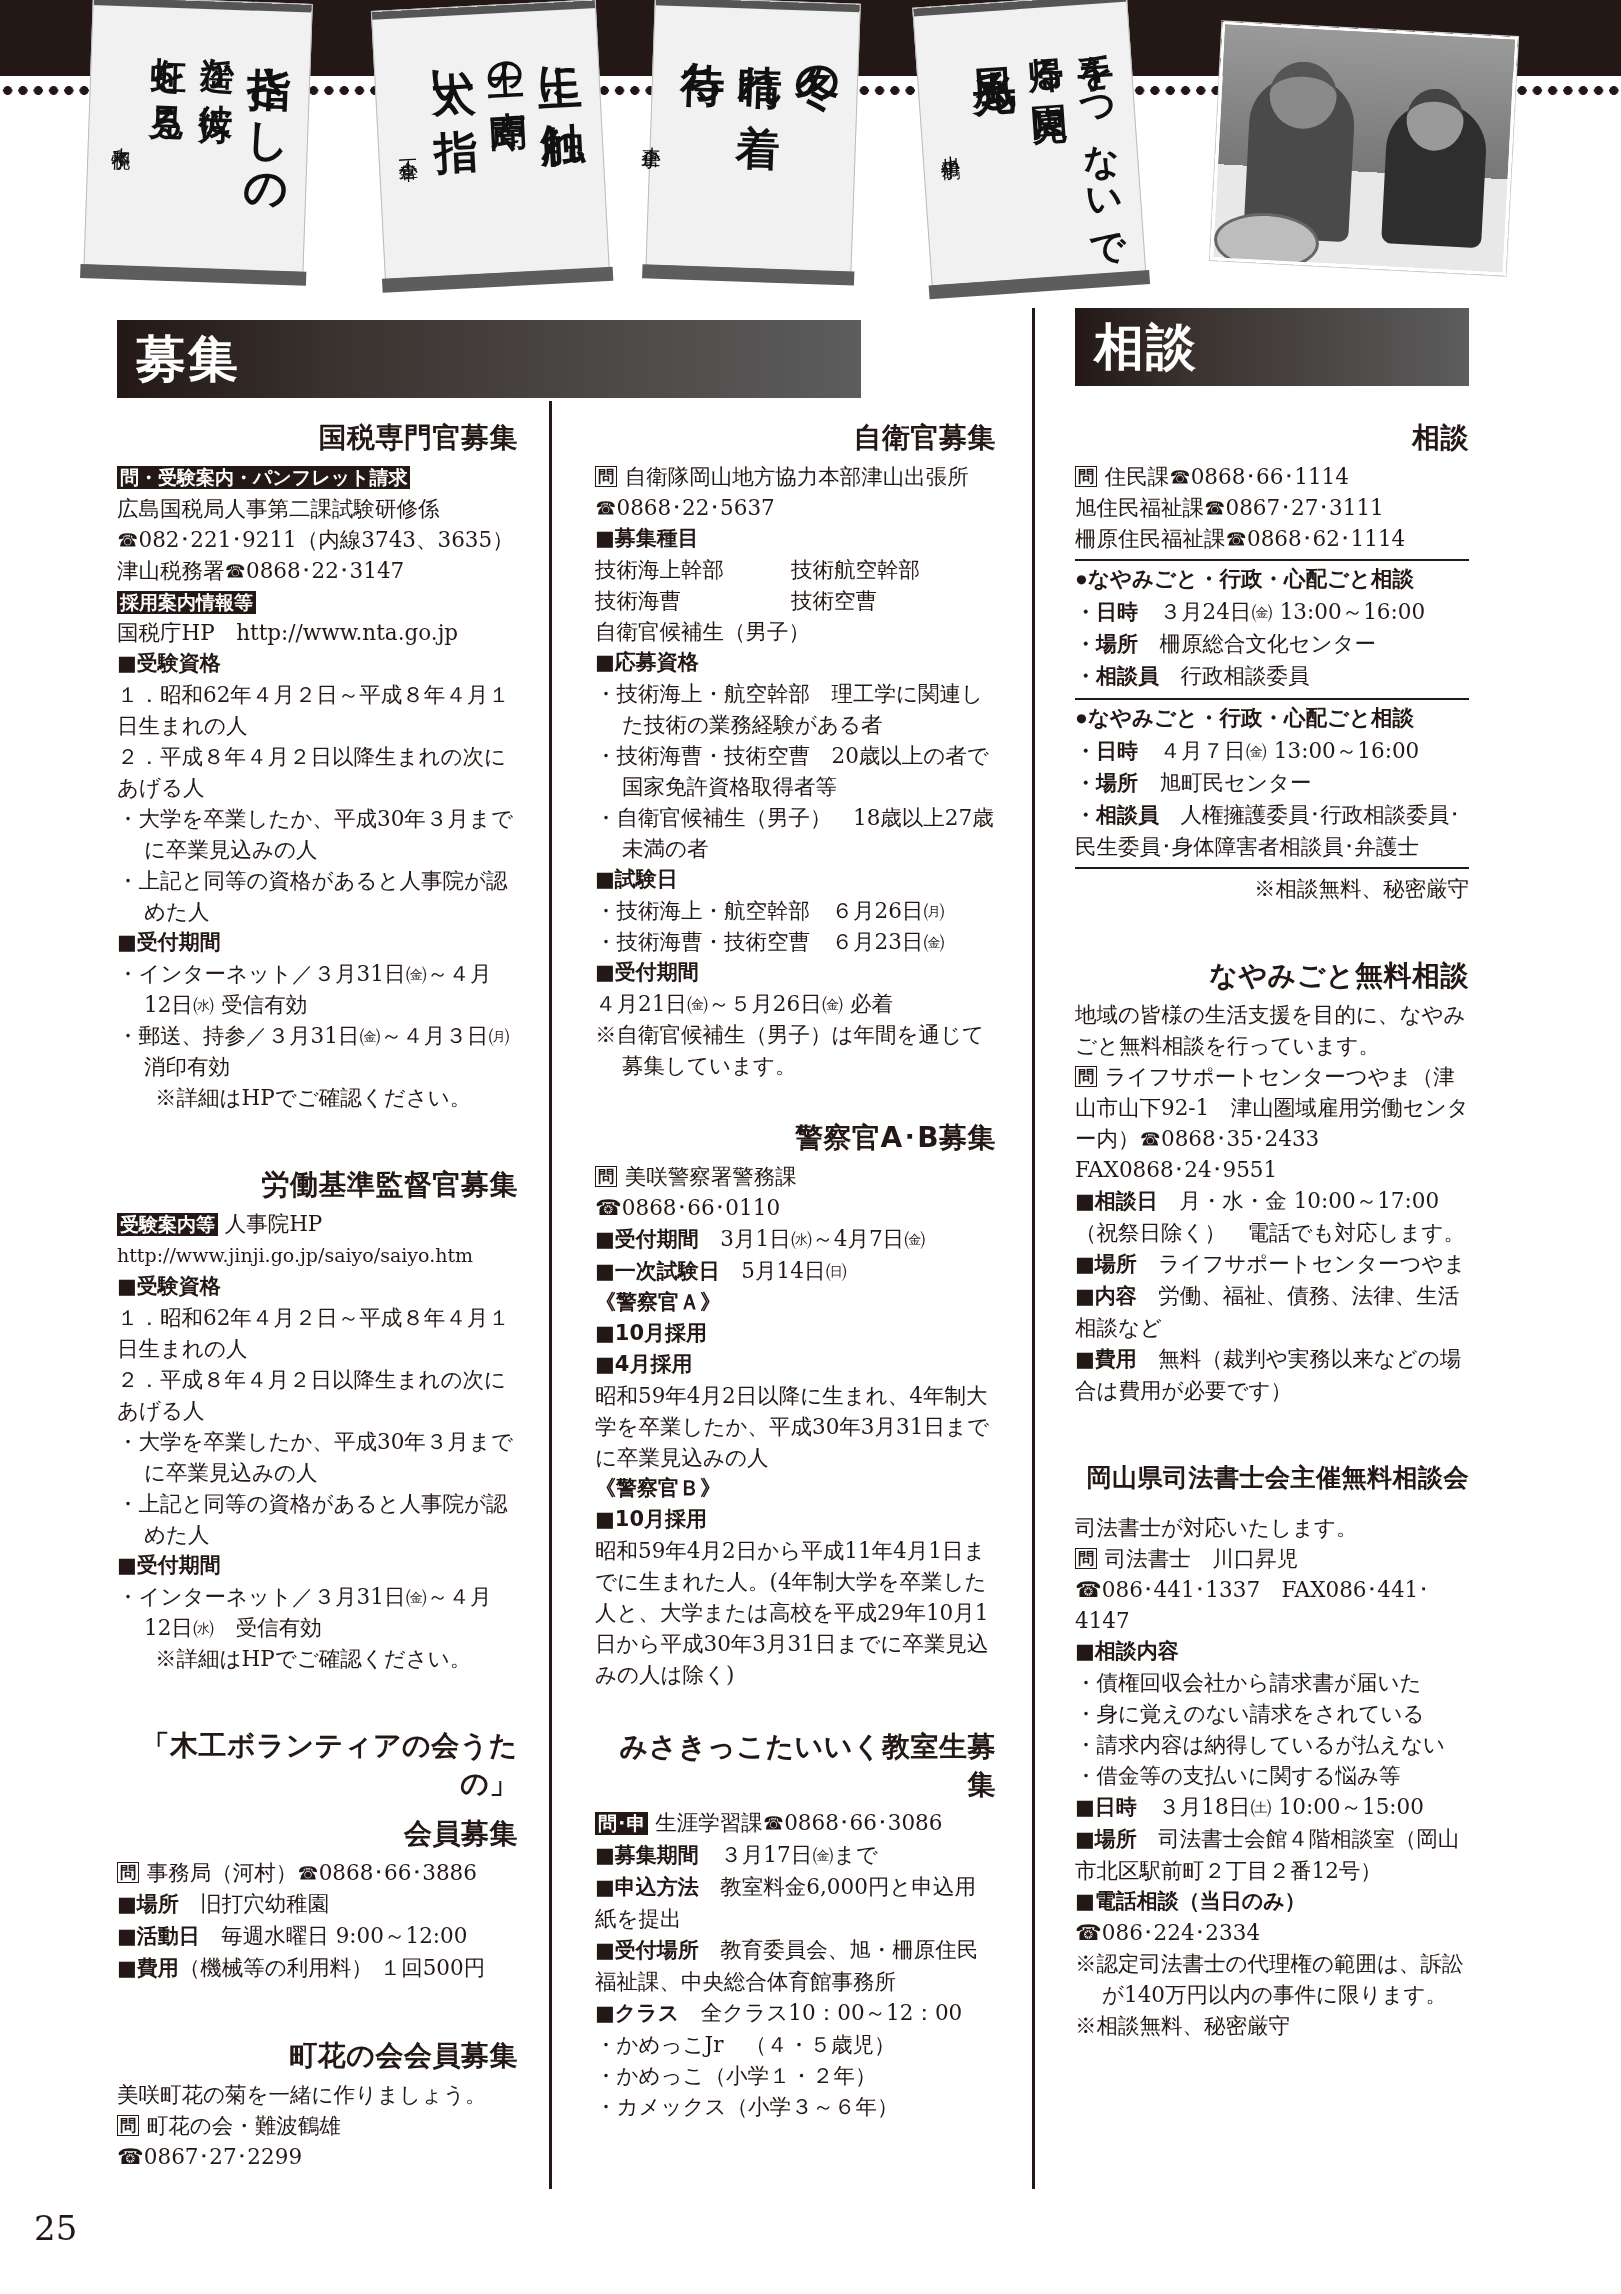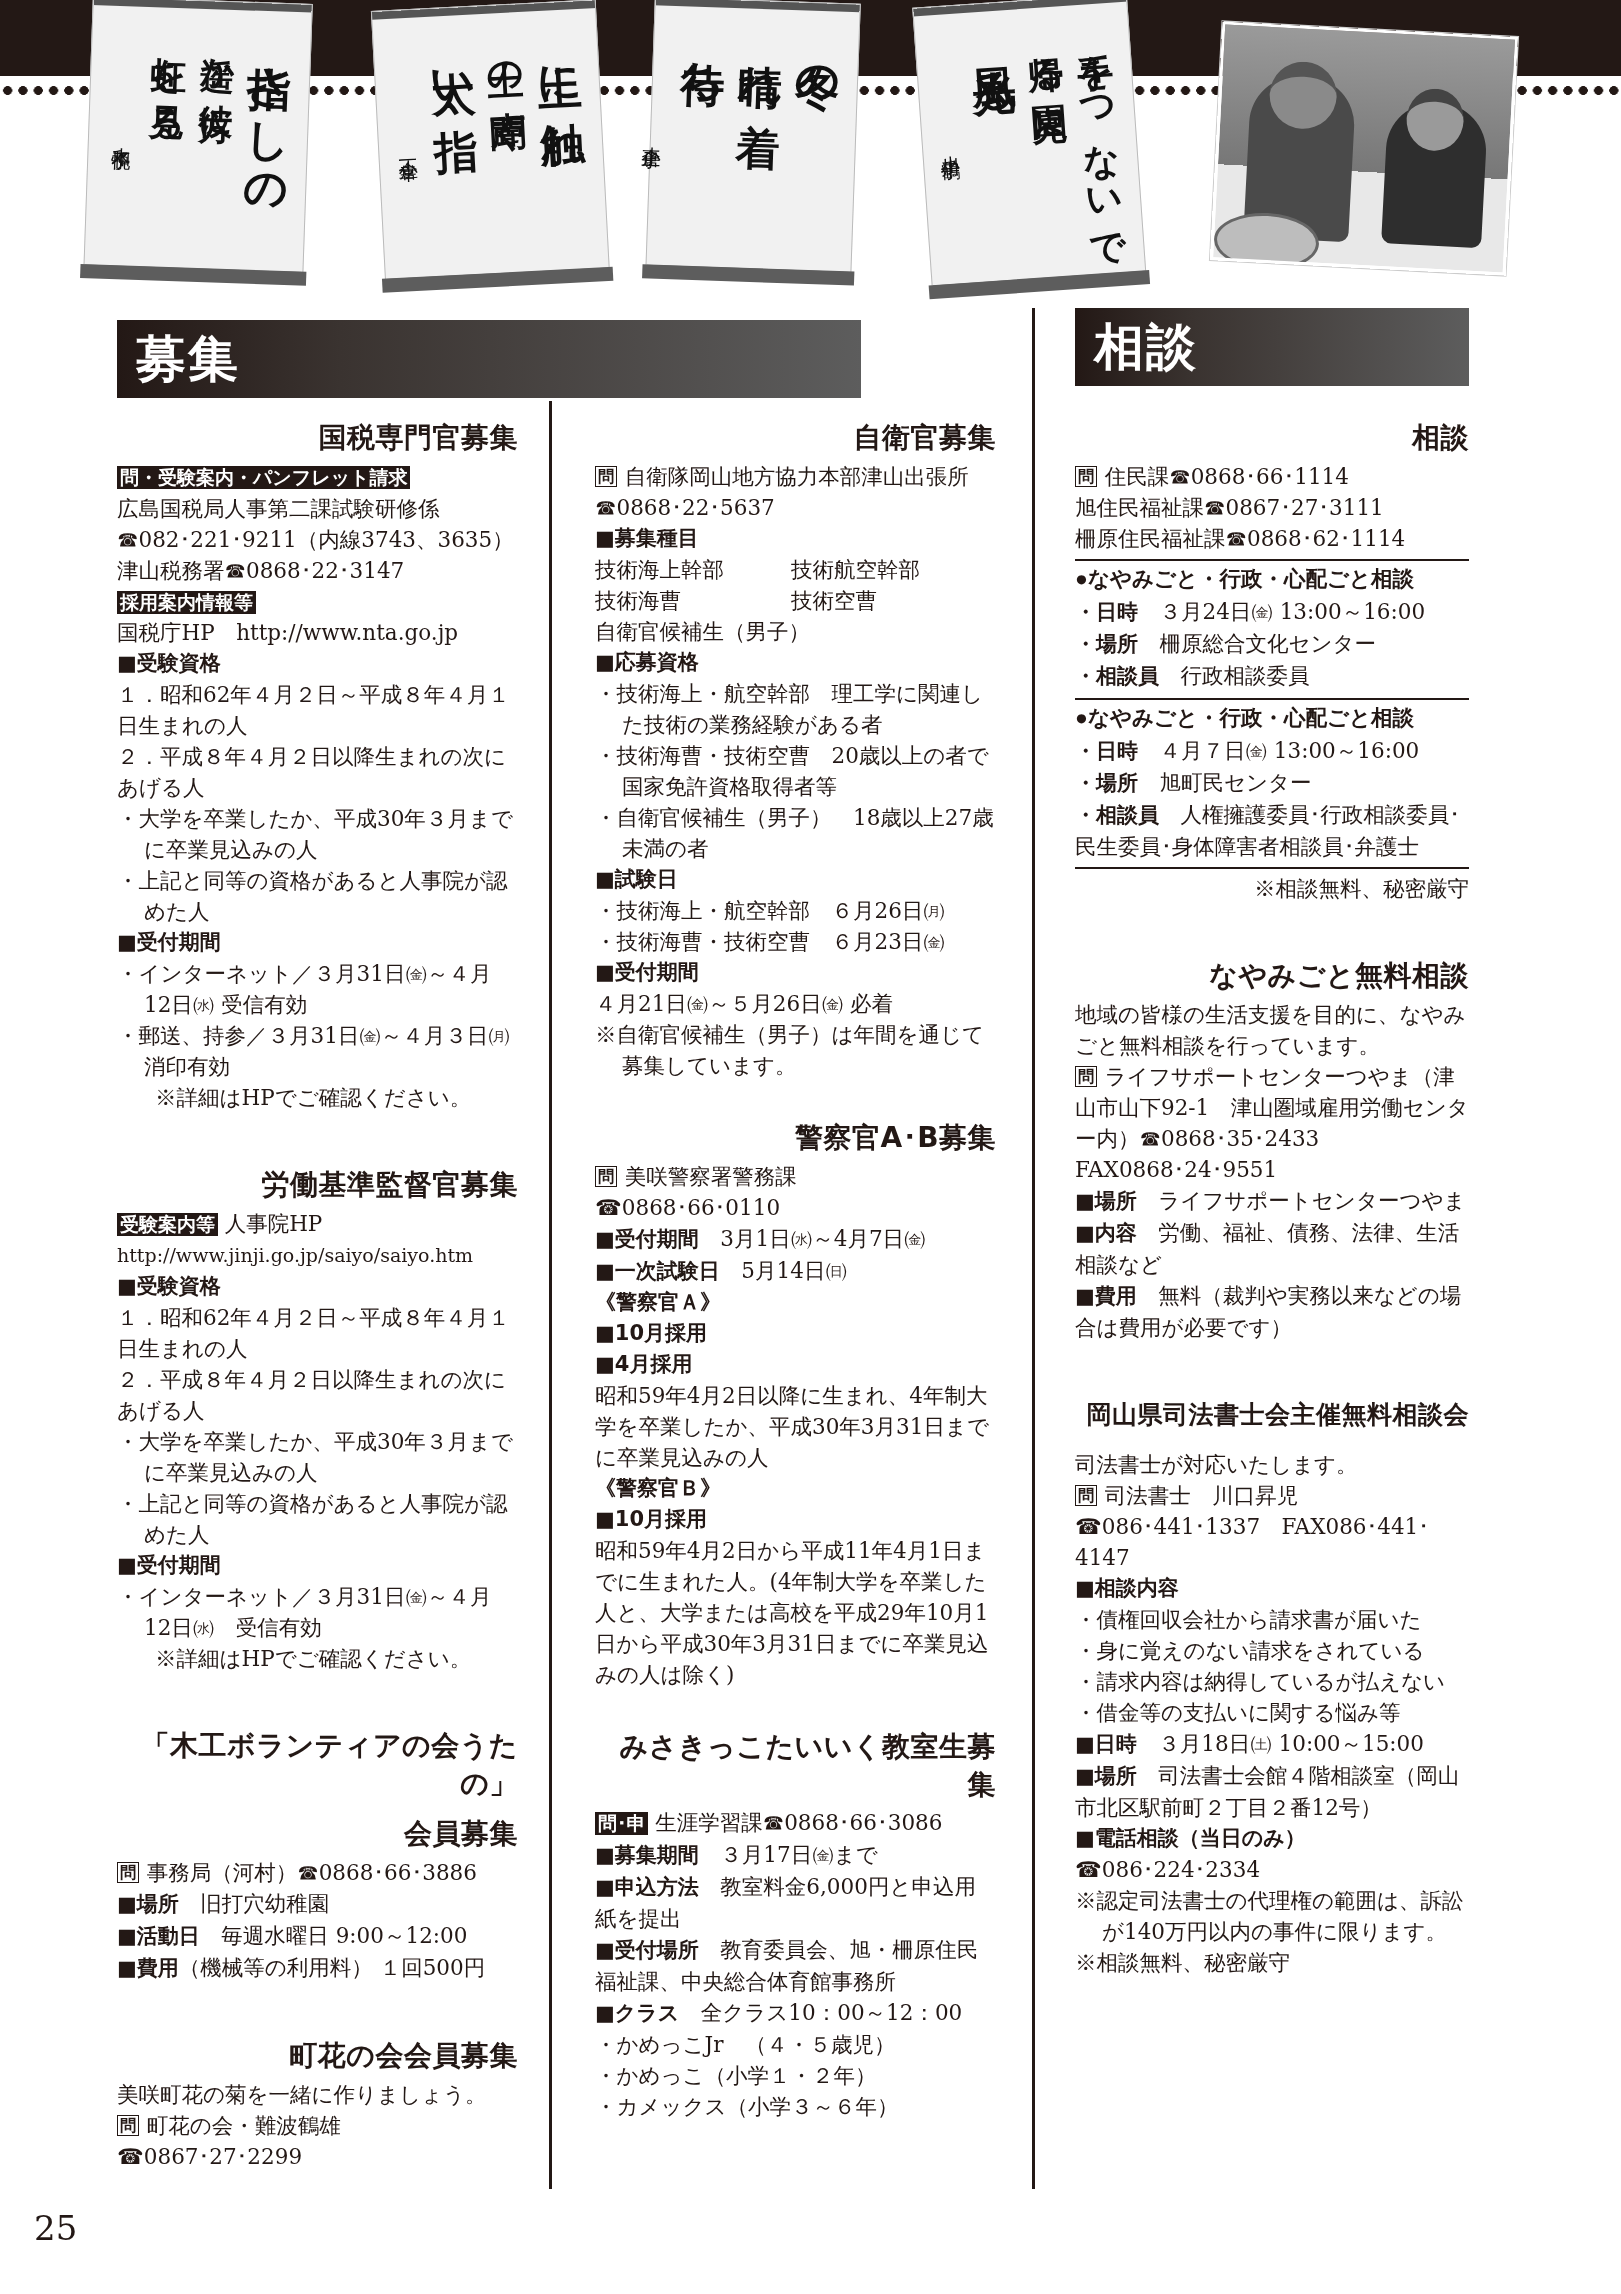--- a/index.html
+++ b/index.html
@@ -207,20 +207,21 @@
     <div><span class="lbl">・相談員</span><span>　人権擁護委員･行政相談委員･民生委員･身体障害者相談員･弁護士</span></div>
     <div class="rule"></div>
     <div class="right">※相談無料、秘密厳守</div>
   </div>
   <div class="gap"></div>
   <div>
     <div class="h">なやみごと無料相談</div>
     <div>地域の皆様の生活支援を目的に、なやみごと無料相談を行っています。</div>
     <div><span class="box">問</span><span>ライフサポートセンターつやま（津山市山下92-1　津山圏域雇用労働センター内）☎0868･35･2433</span></div>
     <div>FAX0868･24･9551</div>
+    <div><span class="lbl">■相談日</span><span>　月・水・金 10:00～17:00（祝祭日除く）　電話でも対応します。</span></div>
     <div><span class="lbl">■場所</span><span>　ライフサポートセンターつやま</span></div>
     <div><span class="lbl">■内容</span><span>　労働、福祉、債務、法律、生活相談など</span></div>
     <div><span class="lbl">■費用</span><span>　無料（裁判や実務以来などの場合は費用が必要です）</span></div>
   </div>
   <div class="gap"></div>
   <div>
     <div class="h" style="font-size:25px;margin-bottom:15px">岡山県司法書士会主催無料相談会</div>
     <div>司法書士が対応いたします。</div>
     <div><span class="box">問</span><span>司法書士　川口昇児</span></div>
     <div>☎086･441･1337　FAX086･441･4147</div>

